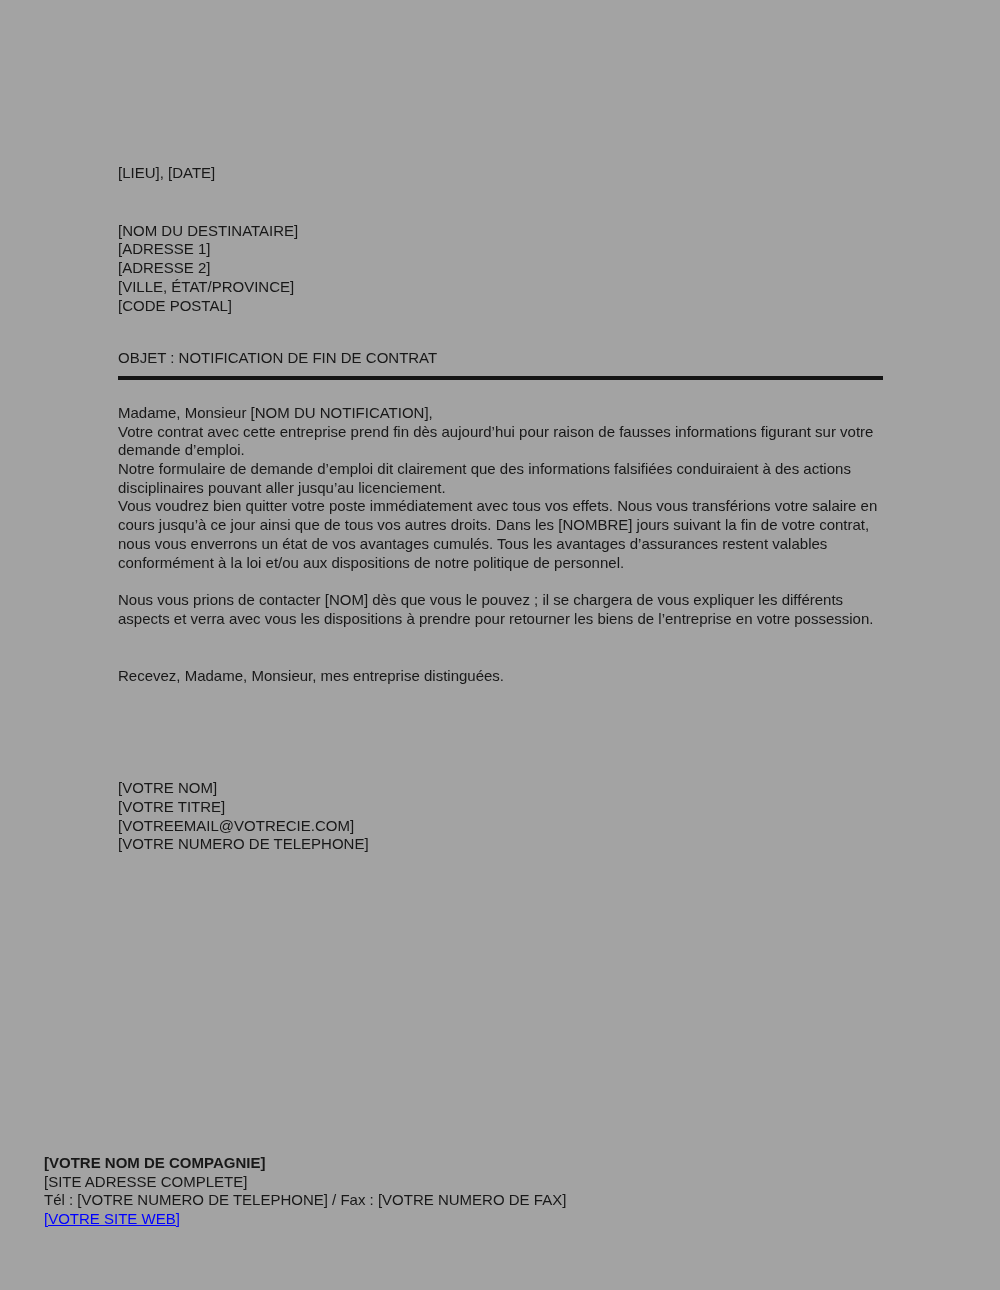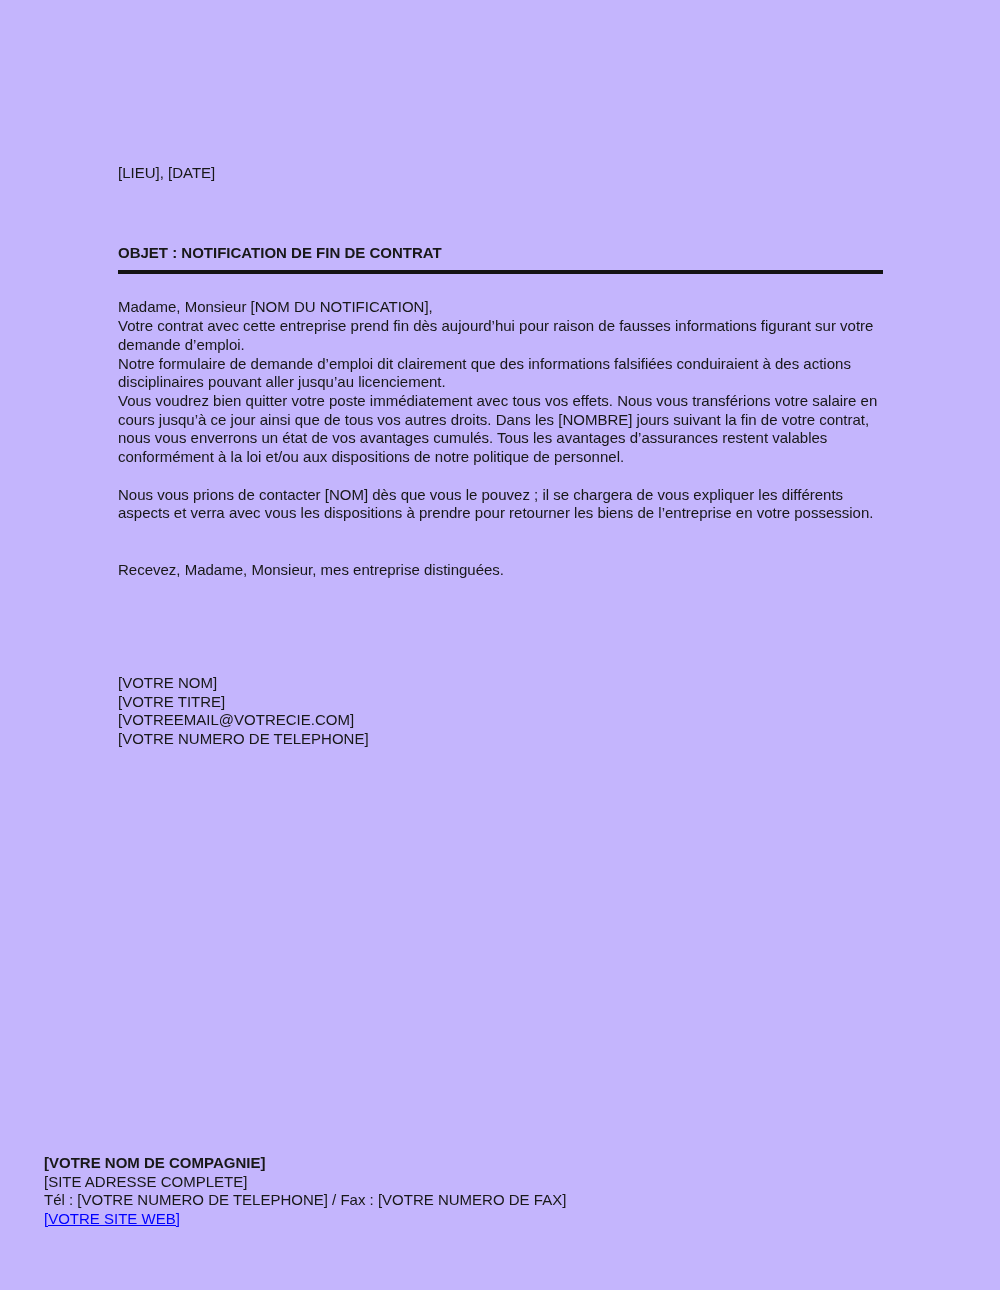--- a/index.html
+++ b/index.html
@@ -1,35 +1,35 @@
 <!DOCTYPE html>
 <html><head>
 <meta charset="utf-8">
 <style>
   * { margin: 0; padding: 0; box-sizing: border-box; }
   html, body { background: #ffffff; }
   .sheet {
     position: relative;
     width: 1000px;
     height: 1290px;
-    background: #c4b5fd;
+    background: #a3a3a3;
     font-family: "Liberation Sans", sans-serif;
     font-size: 15px;
     line-height: 18.7px;
     color: #181818;
     overflow: hidden;
   }
   .content {
     padding: 164px 117px 0 118px;
   }
   .date-line { margin-top: 0; }
   .recipient-block { margin-top: 39px; }
   .subject-heading {
-    margin-top: 61px;
-    font-weight: bold;
+    margin-top: 34px;
+    font-weight: normal;
   }
   .subject-rule {
     height: 4px;
     background: #141414;
     margin-top: 8px;
   }
   .salutation { margin-top: 24px; }
   .para { }
   .para-last { margin-top: 19px; }
   .closing { margin-top: 38px; }
@@ -50,20 +50,27 @@
   }
 </style>
 </head>
 <body>
 
 <div class="sheet">
   <div class="content">
 
     <div class="date-line">[LIEU], [DATE]</div>
 
+    <div class="recipient-block">
+      <div>[NOM DU DESTINATAIRE]</div>
+      <div>[ADRESSE 1]</div>
+      <div>[ADRESSE 2]</div>
+      <div>[VILLE, ÉTAT/PROVINCE]</div>
+      <div>[CODE POSTAL]</div>
+    </div>
 
     <div class="subject-heading">OBJET : NOTIFICATION DE FIN DE CONTRAT</div>
     <div class="subject-rule"></div>
 
     <div class="salutation">Madame, Monsieur [NOM DU NOTIFICATION],</div>
 
     <div class="para">Votre contrat avec cette entreprise prend fin dès aujourd’hui pour raison de fausses informations figurant sur votre demande d’emploi.</div>
     <div class="para">Notre formulaire de demande d’emploi dit clairement que des informations falsifiées conduiraient à des actions disciplinaires pouvant aller jusqu’au licenciement.</div>
     <div class="para">Vous voudrez bien quitter votre poste immédiatement avec tous vos effets. Nous vous transférions votre salaire en cours jusqu’à ce jour ainsi que de tous vos autres droits. Dans les [NOMBRE] jours suivant la fin de votre contrat, nous vous enverrons un état de vos avantages cumulés. Tous les avantages d’assurances restent valables conformément à la loi et/ou aux dispositions de notre politique de personnel.</div>
     <div class="para-last">Nous vous prions de contacter [NOM] dès que vous le pouvez ; il se chargera de vous expliquer les différents aspects et verra avec vous les dispositions à prendre pour retourner les biens de l’entreprise en votre possession.</div>

